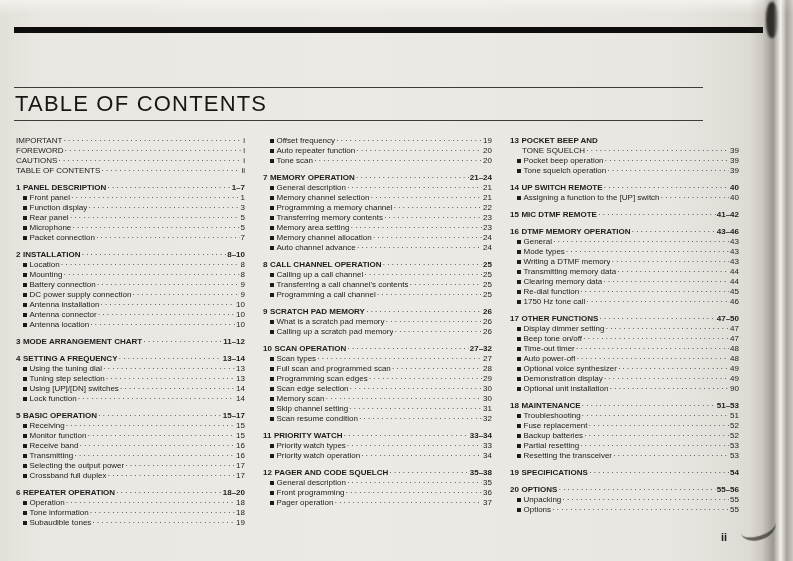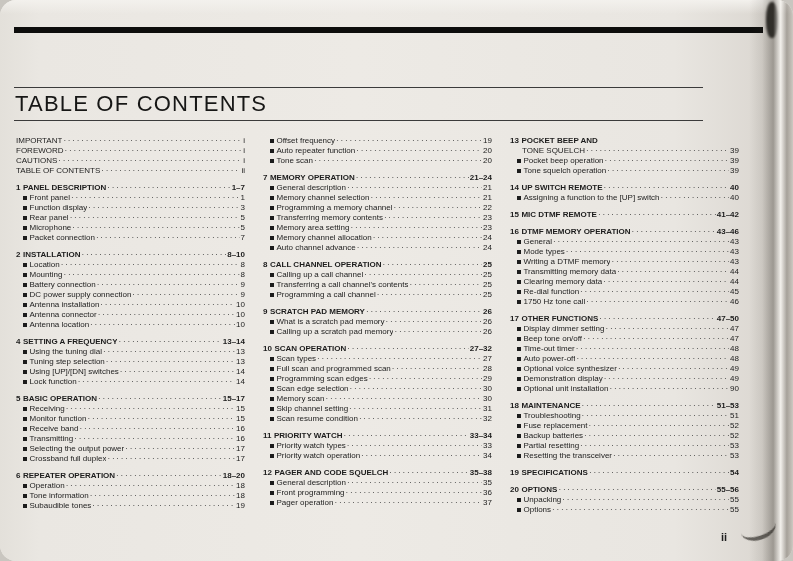--- a/index.html
+++ b/index.html
@@ -4,21 +4,20 @@
 <style>
   html, body { margin: 0; padding: 0; }
   body { width: 793px; height: 561px; overflow: hidden; background: #c9c6c0; }
 
   #screen {
     position: relative;
     width: 793px; height: 561px;
     overflow: hidden;
     font-family: "Liberation Sans", "DejaVu Sans", sans-serif;
     background: #e9e6e1;
-    border-radius: 16px;
   }
 
   .paper {
     position: absolute; inset: 0;
     background:
       linear-gradient(180deg, #f3f1ed 0px, rgba(243,241,237,0) 14px),
       linear-gradient(90deg, #e3e0da 0%, #eae7e2 5%, #edeae5 45%, #e9e6e1 85%, #dcd8d2 96%, #cfcbc4 100%);
   }
 
   
@@ -173,20 +172,25 @@
           <span class="label"><span class="bullet"></span><span>Antenna connector</span></span>
           <span class="dots"></span>
           <span class="pg">10</span>
         </div>
         <div class="row sub">
           <span class="label"><span class="bullet"></span><span>Antenna location</span></span>
           <span class="dots"></span>
           <span class="pg">10</span>
         </div>
         <div class="row section">
+          <span class="label"><span class="secnum">3</span><span>MODE ARRANGEMENT CHART</span></span>
+          <span class="dots"></span>
+          <span class="pg">11–12</span>
+        </div>
+        <div class="row section">
           <span class="label"><span class="secnum">4</span><span>SETTING A FREQUENCY</span></span>
           <span class="dots"></span>
           <span class="pg">13–14</span>
         </div>
         <div class="row sub">
           <span class="label"><span class="bullet"></span><span>Using the tuning dial</span></span>
           <span class="dots"></span>
           <span class="pg">13</span>
         </div>
         <div class="row sub">

